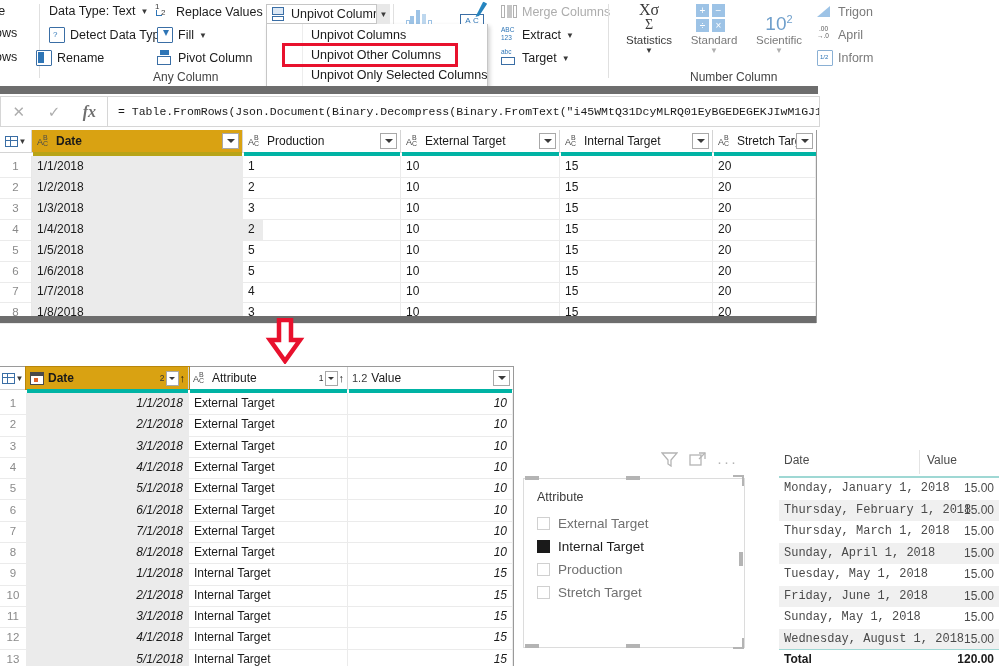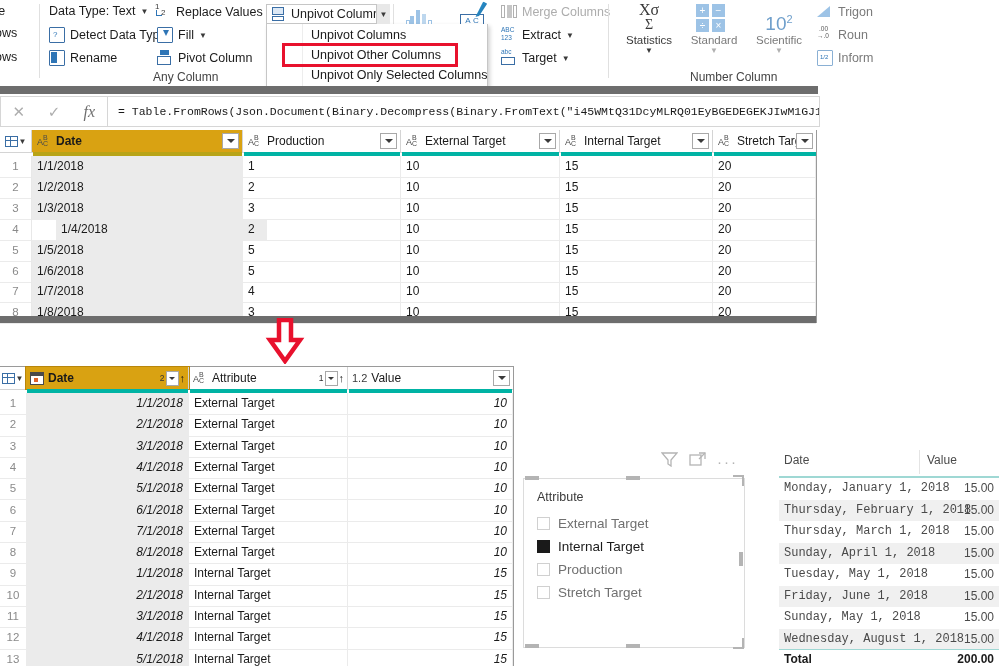--- a/index.html
+++ b/index.html
@@ -39,21 +39,21 @@
   #red-box{position:absolute;left:282px;top:43px;width:176px;height:24px;border:3px solid #e8112d;z-index:45;box-sizing:border-box;}
 
   
   #ribbon-band{position:absolute;left:0;top:86px;width:999px;height:8px;background:#6d6d6d;}
   #ribbon-band-r{position:absolute;left:818px;top:86px;width:181px;height:8px;background:#fff;}
 
   
   #fbar{position:absolute;left:0;top:96px;width:999px;height:31px;background:#fff;}
   #fb-btns{position:absolute;left:0;top:0;width:108px;height:31px;border:1px solid #d6d6d6;box-sizing:border-box;background:#fff;display:flex;align-items:center;}
   .fb-btn{width:36px;height:29px;display:flex;align-items:center;justify-content:center;font-size:15px;color:#adadad;}
-  .fb-fx{font-style:italic;font-family:"Liberation Serif",serif;font-size:16px;color:#6f6f6f;}
+  .fb-fx{font-style:italic;font-family:"Liberation Serif",serif;font-size:16px;color:#6f6f6f;font-weight:bold;}
   #fb-input{position:absolute;left:108px;top:0;width:712px;height:31px;border:1px solid #d6d6d6;border-left:none;box-sizing:border-box;
     font-family:"Liberation Mono","DejaVu Sans Mono",monospace;font-size:11.5px;color:#1a1a1a;
     display:flex;align-items:center;padding-left:10px;overflow:hidden;white-space:nowrap;background:#fff;}
   #fb-right{position:absolute;left:820px;top:0;width:179px;height:31px;background:#fff;}
 
   
   #tbl1{position:absolute;left:0;top:130px;width:816px;height:193px;background:#fff;border-right:1px solid #9a9a9a;}
   #t1-head{position:absolute;left:0;top:0;width:816px;height:22px;background:#fff;border-bottom:1px solid #d4d4d4;}
   #t1-corner{position:absolute;left:0;top:0;width:32px;height:22px;display:flex;align-items:center;justify-content:center;gap:1px;border-right:1px solid #d4d4d4;box-sizing:border-box;}
   .grid-ico{width:13px;height:11px;border:1.3px solid #3a6ea5;box-sizing:border-box;position:relative;background:#fff;}
@@ -159,21 +159,21 @@
     <span class="caret">▼</span>
   </div>
 
   <div class="rbitem" style="left:49px;top:27px;">
     <span class="ico ico-16 ico-frame">
         <span class="mini-txt" style="left:3px;top:4px;font-size:8px;">?</span>
       </span>
     <span class="cap">Detect Data Type</span>
   </div>
 
-  <div class="rbitem" style="left:49px;top:50px;">
+  <div class="rbitem" style="left:36px;top:50px;">
     <span class="ico ico-16 ico-frame">
         <span style="position:absolute;left:1px;top:1px;width:6px;height:11px;background:#2e75b6;"></span>
       </span>
     <span class="cap">Rename</span>
   </div>
 
   <div class="rbitem" style="left:155px;top:4px;">
     <span class="ico ico-16">
       <span class="mini-txt" style="left:0;top:0;font-size:8px;color:#3a3a3a;">1</span>
       <span class="mini-txt" style="left:6px;top:6px;font-size:8px;color:#3a3a3a;">2</span>
@@ -282,21 +282,21 @@
     <span class="ico ico-16">
         <span style="position:absolute;left:0;top:2px;width:0;height:0;border-bottom:11px solid #9dc3e6;border-left:13px solid transparent;"></span>
       </span>
     <span class="cap" style="color:#7a7a7a;">Trigon</span>
   </div>
   <div class="rbitem" style="left:817px;top:27px;">
     <span class="ico ico-16">
       <span class="mini-txt" style="left:2px;top:-1px;color:#5a5a5a;">.00</span>
       <span class="mini-txt" style="left:0;top:6px;color:#5a5a5a;">→.0</span>
     </span>
-    <span class="cap" style="color:#7a7a7a;">Roun</span>
+    <span class="cap" style="color:#7a7a7a;">April</span>
   </div>
   <div class="rbitem" style="left:817px;top:50px;">
     <span class="ico ico-16 ico-frame" style="border-color:#8ab0d4;">
         <span class="mini-txt" style="left:2px;top:3px;font-size:6px;">1/2</span>
       </span>
     <span class="cap" style="color:#7a7a7a;">Inform</span>
   </div>
   <div class="rblabel" style="left:690px;top:70px;">Number Column</div>
 
   <div id="unpivot-menu">
@@ -400,21 +400,21 @@
       <div class="t1row" style="top: 41.8px;">
         <div class="rn">3</div>
         <div class="t1c selcol" style="left: 32px; width: 211px;">1/3/2018</div>
         <div class="t1c" style="left: 243px; width: 158px;">3</div>
         <div class="t1c" style="left: 401px; width: 159px;">10</div>
         <div class="t1c" style="left: 560px; width: 153px;">15</div>
         <div class="t1c" style="left: 713px; width: 103px;">20</div>
       </div>
       <div class="t1row" style="top: 62.7px;">
         <div class="rn">4</div>
-        <div class="t1c selcol" style="left: 32px; width: 211px; margin-left: 24px;">1/4/2018</div>
+        <div class="t1c selcol" style="left: 32px; width: 231px;">1/4/2018</div>
         <div class="t1c" style="left: 243px; width: 158px;">2</div>
         <div class="t1c" style="left: 401px; width: 159px;">10</div>
         <div class="t1c" style="left: 560px; width: 153px;">15</div>
         <div class="t1c" style="left: 713px; width: 103px;">20</div>
       </div>
       <div class="t1row" style="top: 83.6px;">
         <div class="rn">5</div>
         <div class="t1c selcol" style="left: 32px; width: 211px;">1/5/2018</div>
         <div class="t1c" style="left: 243px; width: 158px;">5</div>
         <div class="t1c" style="left: 401px; width: 159px;">10</div>
@@ -658,15 +658,15 @@
         <span class="d">Sunday, May 1, 2018</span>
         <span class="v">15.00</span>
       </div>
       <div class="mxrow alt" style="top: 178.5px;">
         <span class="d">Wednesday, August 1, 2018</span>
         <span class="v">15.00</span>
       </div>
     </div>
   <div id="mx-total">
     <span class="d">Total</span>
-    <span class="v">200.00</span>
+    <span class="v">120.00</span>
   </div>
 </div>
 
 </body></html>

